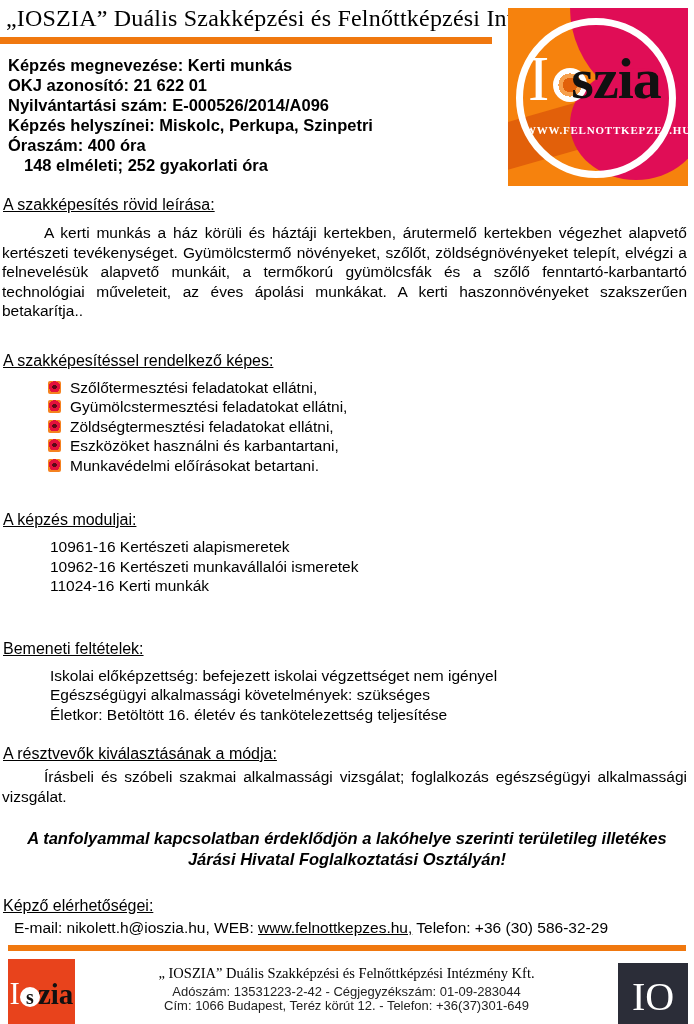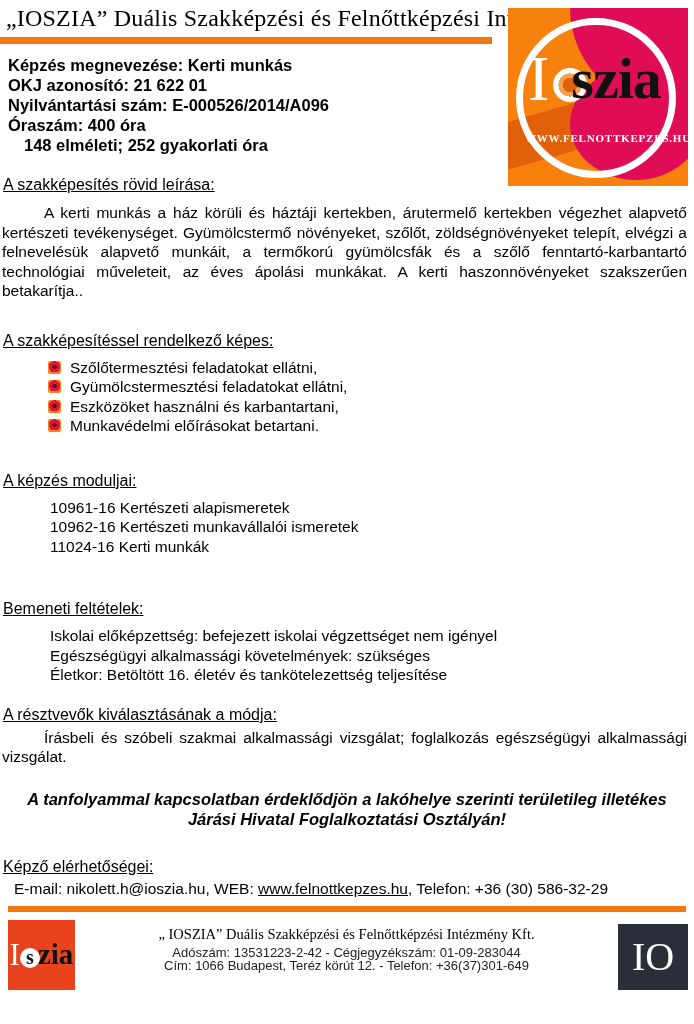--- a/index.html
+++ b/index.html
@@ -19,21 +19,21 @@
   .logo-box{position:absolute;top:8px;left:508px;width:180px;height:178px;background:#F6820D;overflow:hidden;}
   .logo-band{position:absolute;left:-30px;top:102px;width:150px;height:46px;background:#E2600A;transform:rotate(-16deg);}
   .logo-petal-top{position:absolute;right:0;top:0;width:118px;height:108px;background:#E00D56;border-radius:0 0 0 100%;}
   .logo-petal-bottom{position:absolute;right:-14px;top:60px;width:132px;height:112px;background:#E00D56;border-radius:50%;}
   .logo-ring{position:absolute;left:8px;top:10px;width:146px;height:146px;border:7px solid #fff;border-radius:50%;}
   .logo-line{position:absolute;left:20px;top:38px;display:flex;align-items:flex-start;z-index:2;}
   .logo-i{font-family:"Liberation Serif",serif;font-size:64px;line-height:66px;color:#fff;}
   .logo-dot{width:34px;height:34px;border-radius:50%;margin:22px -16px 0 4px;z-index:1;
     background:radial-gradient(circle at 50% 50%, #E2600A 0 30%, #F6A04D 30% 48%, #ffffff 48% 100%);}
   .logo-szia{font-family:"Liberation Serif",serif;font-weight:bold;font-size:58px;line-height:66px;color:#111;letter-spacing:-1px;z-index:2;}
-  .logo-url{position:absolute;left:17px;top:124px;z-index:3;color:#fff;
+  .logo-url{position:absolute;left:17px;top:116px;z-index:3;color:#fff;
     font-family:"Liberation Serif",serif;font-weight:bold;font-size:11px;letter-spacing:.8px;}
   
   .info-block{margin:11px 0 0 8px;font-weight:bold;font-size:16.5px;line-height:20px;width:490px;}
   .info-line{white-space:nowrap;}
   .info-line.indent{padding-left:16px;}
   
   .section-heading{margin:0 0 0 3px;font-size:16px;text-decoration:underline;}
   .h-desc{margin-top:21px;}
   .body-par{margin:9px 7px 0 2px;font-size:15.5px;line-height:19.5px;text-align:justify;text-indent:42px;}
   .h-comp{margin-top:31px;}
@@ -80,36 +80,41 @@
     <span class="logo-dot"></span>
     <span class="logo-szia">szia</span>
   </div>
   <div class="logo-url">WWW.FELNOTTKEPZES.HU</div>
 </div>
 
 <div class="info-block">
   <div class="info-line">Képzés megnevezése: Kerti munkás</div>
   <div class="info-line">OKJ azonosító: 21 622 01</div>
   <div class="info-line">Nyilvántartási szám: E-000526/2014/A096</div>
+  <div class="info-line">Képzés helyszínei: Miskolc, Perkupa, Szinpetri</div>
   <div class="info-line">Óraszám: 400 óra</div>
   <div class="info-line indent">148 elméleti; 252 gyakorlati óra</div>
 </div>
 
 <div class="section-heading h-desc">A szakképesítés rövid leírása:</div>
 <div class="body-par">A kerti munkás a ház körüli és háztáji kertekben, árutermelő kertekben végezhet alapvető kertészeti tevékenységet. Gyümölcstermő növényeket, szőlőt, zöldségnövényeket telepít, elvégzi a felnevelésük alapvető munkáit, a termőkorú gyümölcsfák és a szőlő fenntartó-karbantartó technológiai műveleteit, az éves ápolási munkákat. A kerti haszonnövényeket szakszerűen betakarítja..</div>
 
 <div class="section-heading h-comp">A szakképesítéssel rendelkező képes:</div>
 <div class="bullet-list">
   <div class="bullet-item">
     <span class="bullet-icon"></span>
     <span>Szőlőtermesztési feladatokat ellátni,</span>
   </div>
   <div class="bullet-item">
     <span class="bullet-icon"></span>
     <span>Gyümölcstermesztési feladatokat ellátni,</span>
+  </div>
+  <div class="bullet-item">
+    <span class="bullet-icon"></span>
+    <span>Zöldségtermesztési feladatokat ellátni,</span>
   </div>
   <div class="bullet-item">
     <span class="bullet-icon"></span>
     <span>Eszközöket használni és karbantartani,</span>
   </div>
   <div class="bullet-item">
     <span class="bullet-icon"></span>
     <span>Munkavédelmi előírásokat betartani.</span>
   </div>
 </div>

